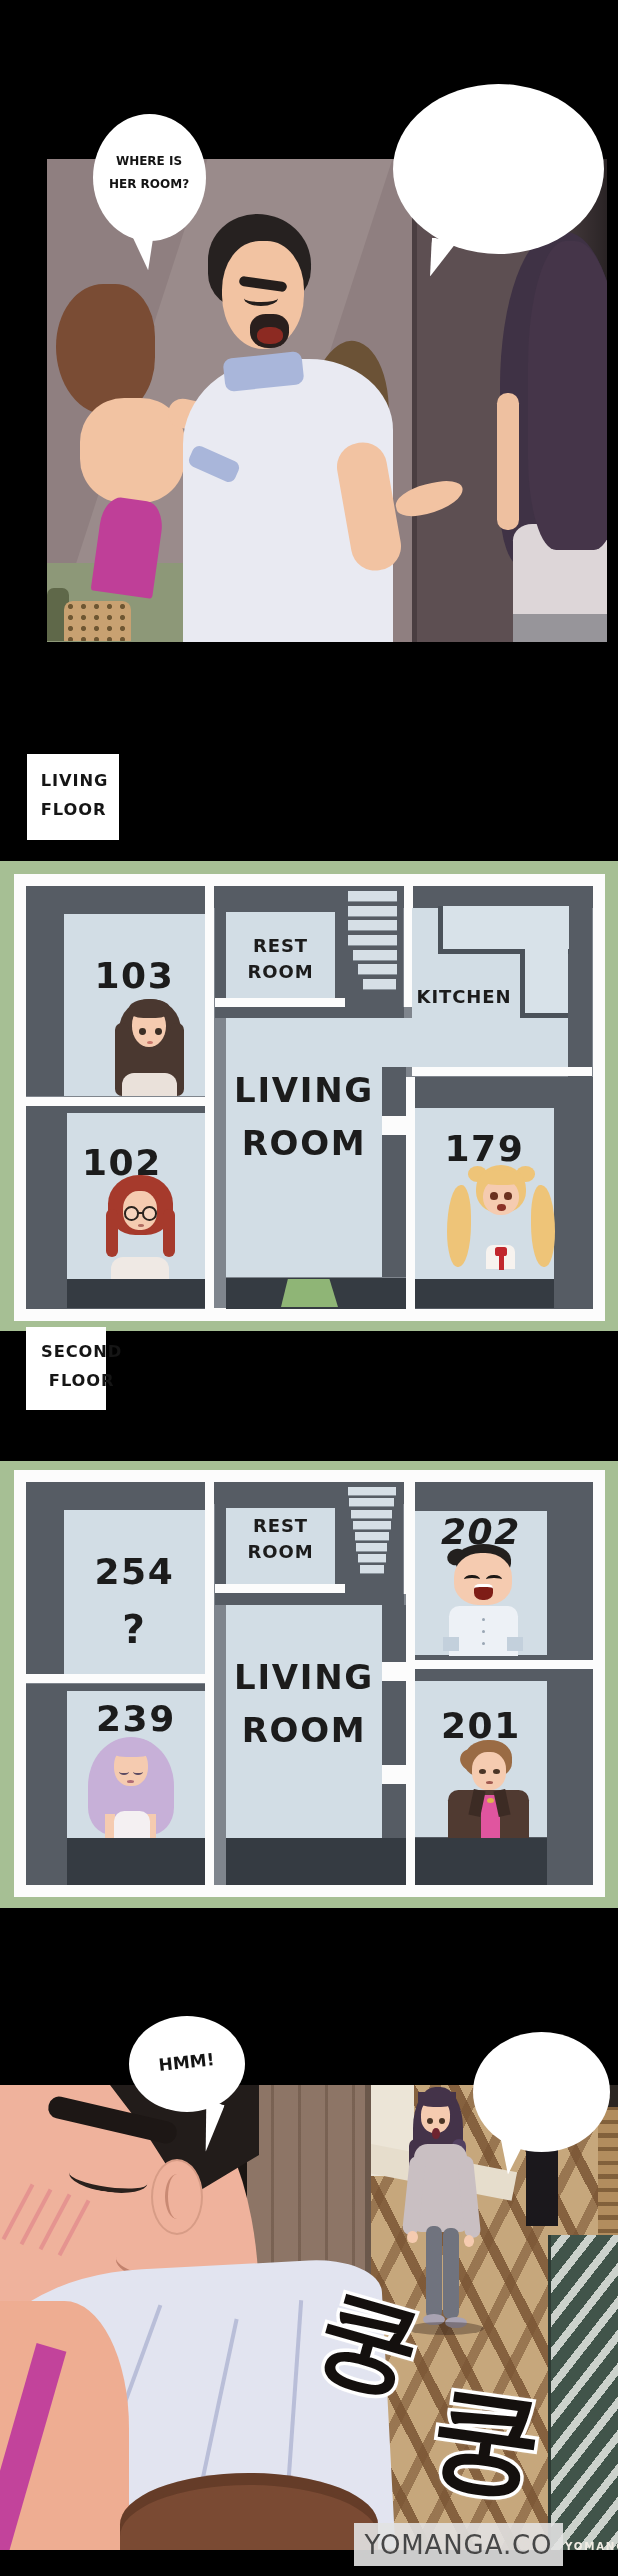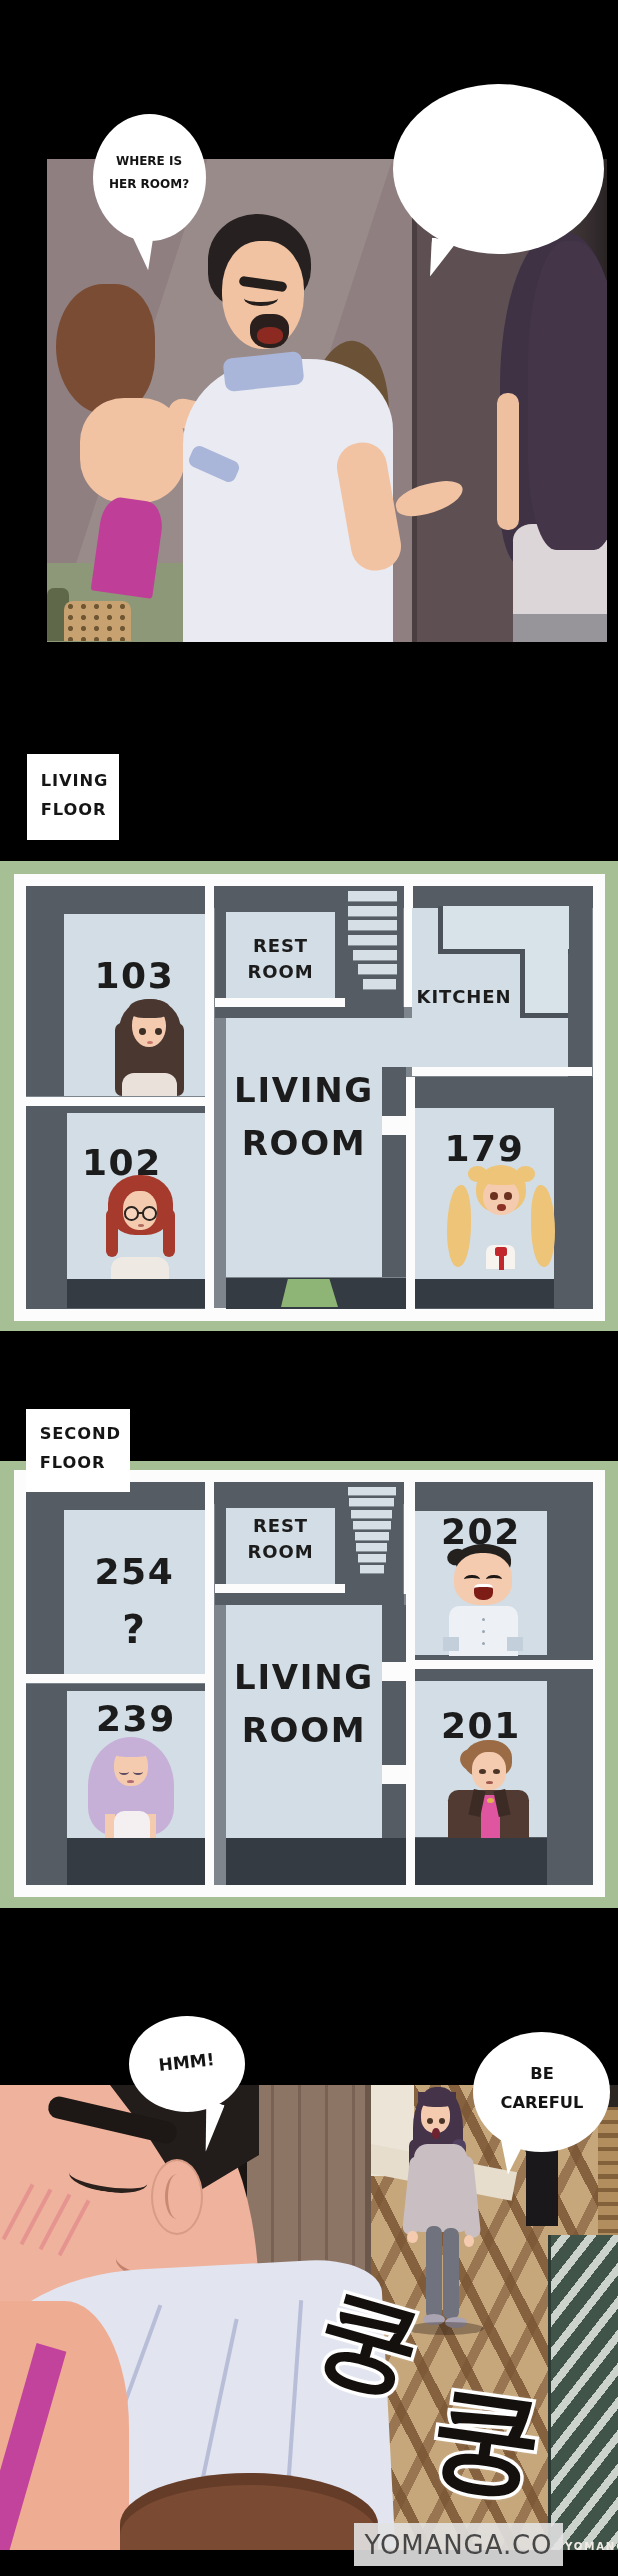--- a/index.html
+++ b/index.html
@@ -174,21 +174,21 @@
     <div style="left:33px;top:6.9px;width:43px;height:15.5px;background:#eec478;border-radius:50% 50% 40% 40%;"></div>
     <span style="left:43px;top:29px;width:7.7px;height:7.7px;background:#6b3220;border-radius:50%;"></span>
     <span style="left:57px;top:29px;width:7.7px;height:7.7px;background:#6b3220;border-radius:50%;"></span>
     <span style="left:50px;top:41px;width:8.6px;height:6.9px;background:#8c3126;border-radius:50%;"></span>
     <div style="left:39px;top:82px;width:29px;height:24px;background:#f7f3ef;border-radius:6.9px 6.9px 0 0;"></div>
     <div style="left:48px;top:84px;width:12px;height:8.6px;background:#c1272d;border-radius:2.6px;"></div>
     <div style="left:52px;top:93px;width:5.2px;height:13.7px;background:#c1272d;"></div>
   </div>
   <div class="floor" style="left:415px;top:1279px;width:139px;height:29px;"></div>
 
-  <div class="whitebox" style="left:26px;top:1409px;width:104px;height:83px;">
+  <div class="whitebox" style="left:26px;top:1327px;width:80px;height:83px;text-align:center;">
     <div class="floorlbl" style="left:13.7px;top:10.3px;width:84px;">
       <span style="position:static">SECOND</span><br>
       <span style="position:static">FLOOR</span>
     </div>
   </div>
 
   <div class="green" style="left:0;top:1461px;width:618px;height:447px;"></div>
   <div class="planwhite" style="left:13.7px;top:1470px;width:591px;height:427px;"></div>
   <div class="planin" style="left:26px;top:1482px;width:567px;height:403px;"></div>
   <div class="dark" style="left:26px;top:1482px;width:567px;height:22px;"></div>
@@ -242,21 +242,21 @@
   <div class="dark" style="left:382px;top:1605px;width:24px;height:233px;"></div>
   <div class="gapw" style="left:382px;top:1662px;width:24px;height:19px;"></div>
   <div class="gapw" style="left:382px;top:1765px;width:24px;height:19px;"></div>
   <div class="livinglbl" style="left:226px;top:1657px;width:156px;">LIVING</div>
   <div class="livinglbl" style="left:226px;top:1710px;width:156px;">ROOM</div>
   <div class="floor" style="left:226px;top:1838px;width:180px;height:47px;"></div>
 
   <div class="gapw" style="left:406px;top:1482px;width:8.6px;height:403px;"></div>
   <div class="dark" style="left:415px;top:1482px;width:178px;height:178px;"></div>
   <div class="room" style="left:415px;top:1511px;width:132px;height:144px;"></div>
-  <div class="roomnum" style="left:415px;top:1511px;width:132px;">202</div>
+  <div class="roomnum" style="left:415px;top:1511px;width:132px;font-style:italic;">202</div>
   <div style="left:440px;top:1544px;width:86px;height:112px;">
     <div style="left:15.5px;top:0;width:55px;height:31px;background:#23201e;border-radius:55% 55% 40% 40%;"></div>
     <div style="left:6.9px;top:5.2px;width:19px;height:15.5px;background:#23201e;border-radius:50%;transform:rotate(-20deg);"></div>
     <div style="left:13.7px;top:8.6px;width:58px;height:52px;background:#f5cbb0;border-radius:46% 46% 42% 42%;"></div>
     <span style="left:24px;top:31px;width:15.5px;height:8.6px;border-top:3px solid #1d1815;border-radius:50%;"></span>
     <span style="left:46px;top:31px;width:15.5px;height:8.6px;border-top:3px solid #1d1815;border-radius:50%;"></span>
     <div style="left:34px;top:40px;width:19px;height:15.5px;background:#7e1d16;border-radius:30% 30% 45% 45%;border-top:3.4px solid #fff;"></div>
     <div style="left:8.6px;top:62px;width:69px;height:50px;background:#edf1f6;border-radius:10.3px 10.3px 0 0;"></div>
     <span style="left:42px;top:74px;width:3.4px;height:3.4px;background:#9aa7b4;border-radius:50%;"></span>
     <span style="left:42px;top:86px;width:3.4px;height:3.4px;background:#9aa7b4;border-radius:50%;"></span>
@@ -344,24 +344,20 @@
     <span class="sfx" style="left:318px;top:191px;transform:rotate(16deg);">쿵</span>
     <span class="sfx" style="left:431px;top:282px;transform:rotate(8deg);font-size:110px;">쿵</span>
   </div>
 
   <div class="bubble" style="left:129px;top:2016px;width:116px;height:96px;"></div>
   <div class="tail" style="left:200px;top:2102px;width:19px;height:50px;clip-path:polygon(0 0,100% 0,62% 100%);transform:rotate(14deg);"></div>
   <div class="btxt" style="left:137px;top:2052px;width:99px;font-size:17px;text-align:center;transform:rotate(-6deg);z-index:42;">HMM!</div>
 
   <div class="bubble" style="left:473px;top:2032px;width:137px;height:120px;"></div>
   <div class="tail" style="left:502px;top:2138px;width:26px;height:36px;clip-path:polygon(100% 0,0 0,18% 100%);transform:rotate(-4deg);"></div>
-  <div class="btxt" style="left:482px;top:2059px;width:120px;font-size:16.3px;line-height:29px;text-align:center;z-index:42;">
-    <span style="position:static">BE</span><br>
-    <span style="position:static">CAREFUL</span>
-  </div>
 
   <div style="left:0;top:2550px;width:618px;height:26px;background:#000;z-index:50;"></div>
   <div style="left:354px;top:2523px;width:209px;height:43px;background:rgba(226,226,226,0.9);z-index:51;"></div>
   <div style="left:354px;top:2530px;width:209px;text-align:center;font-size:26px;letter-spacing:0.9px;color:#474747;z-index:52;">YOMANGA.CO</div>
   <div style="left:565px;top:2540px;width:53px;font-size:10.3px;font-weight:bold;letter-spacing:1.7px;color:#f0ece4;z-index:52;">YOMANGA</div>
 
 </div>
 
 
 </body></html>

